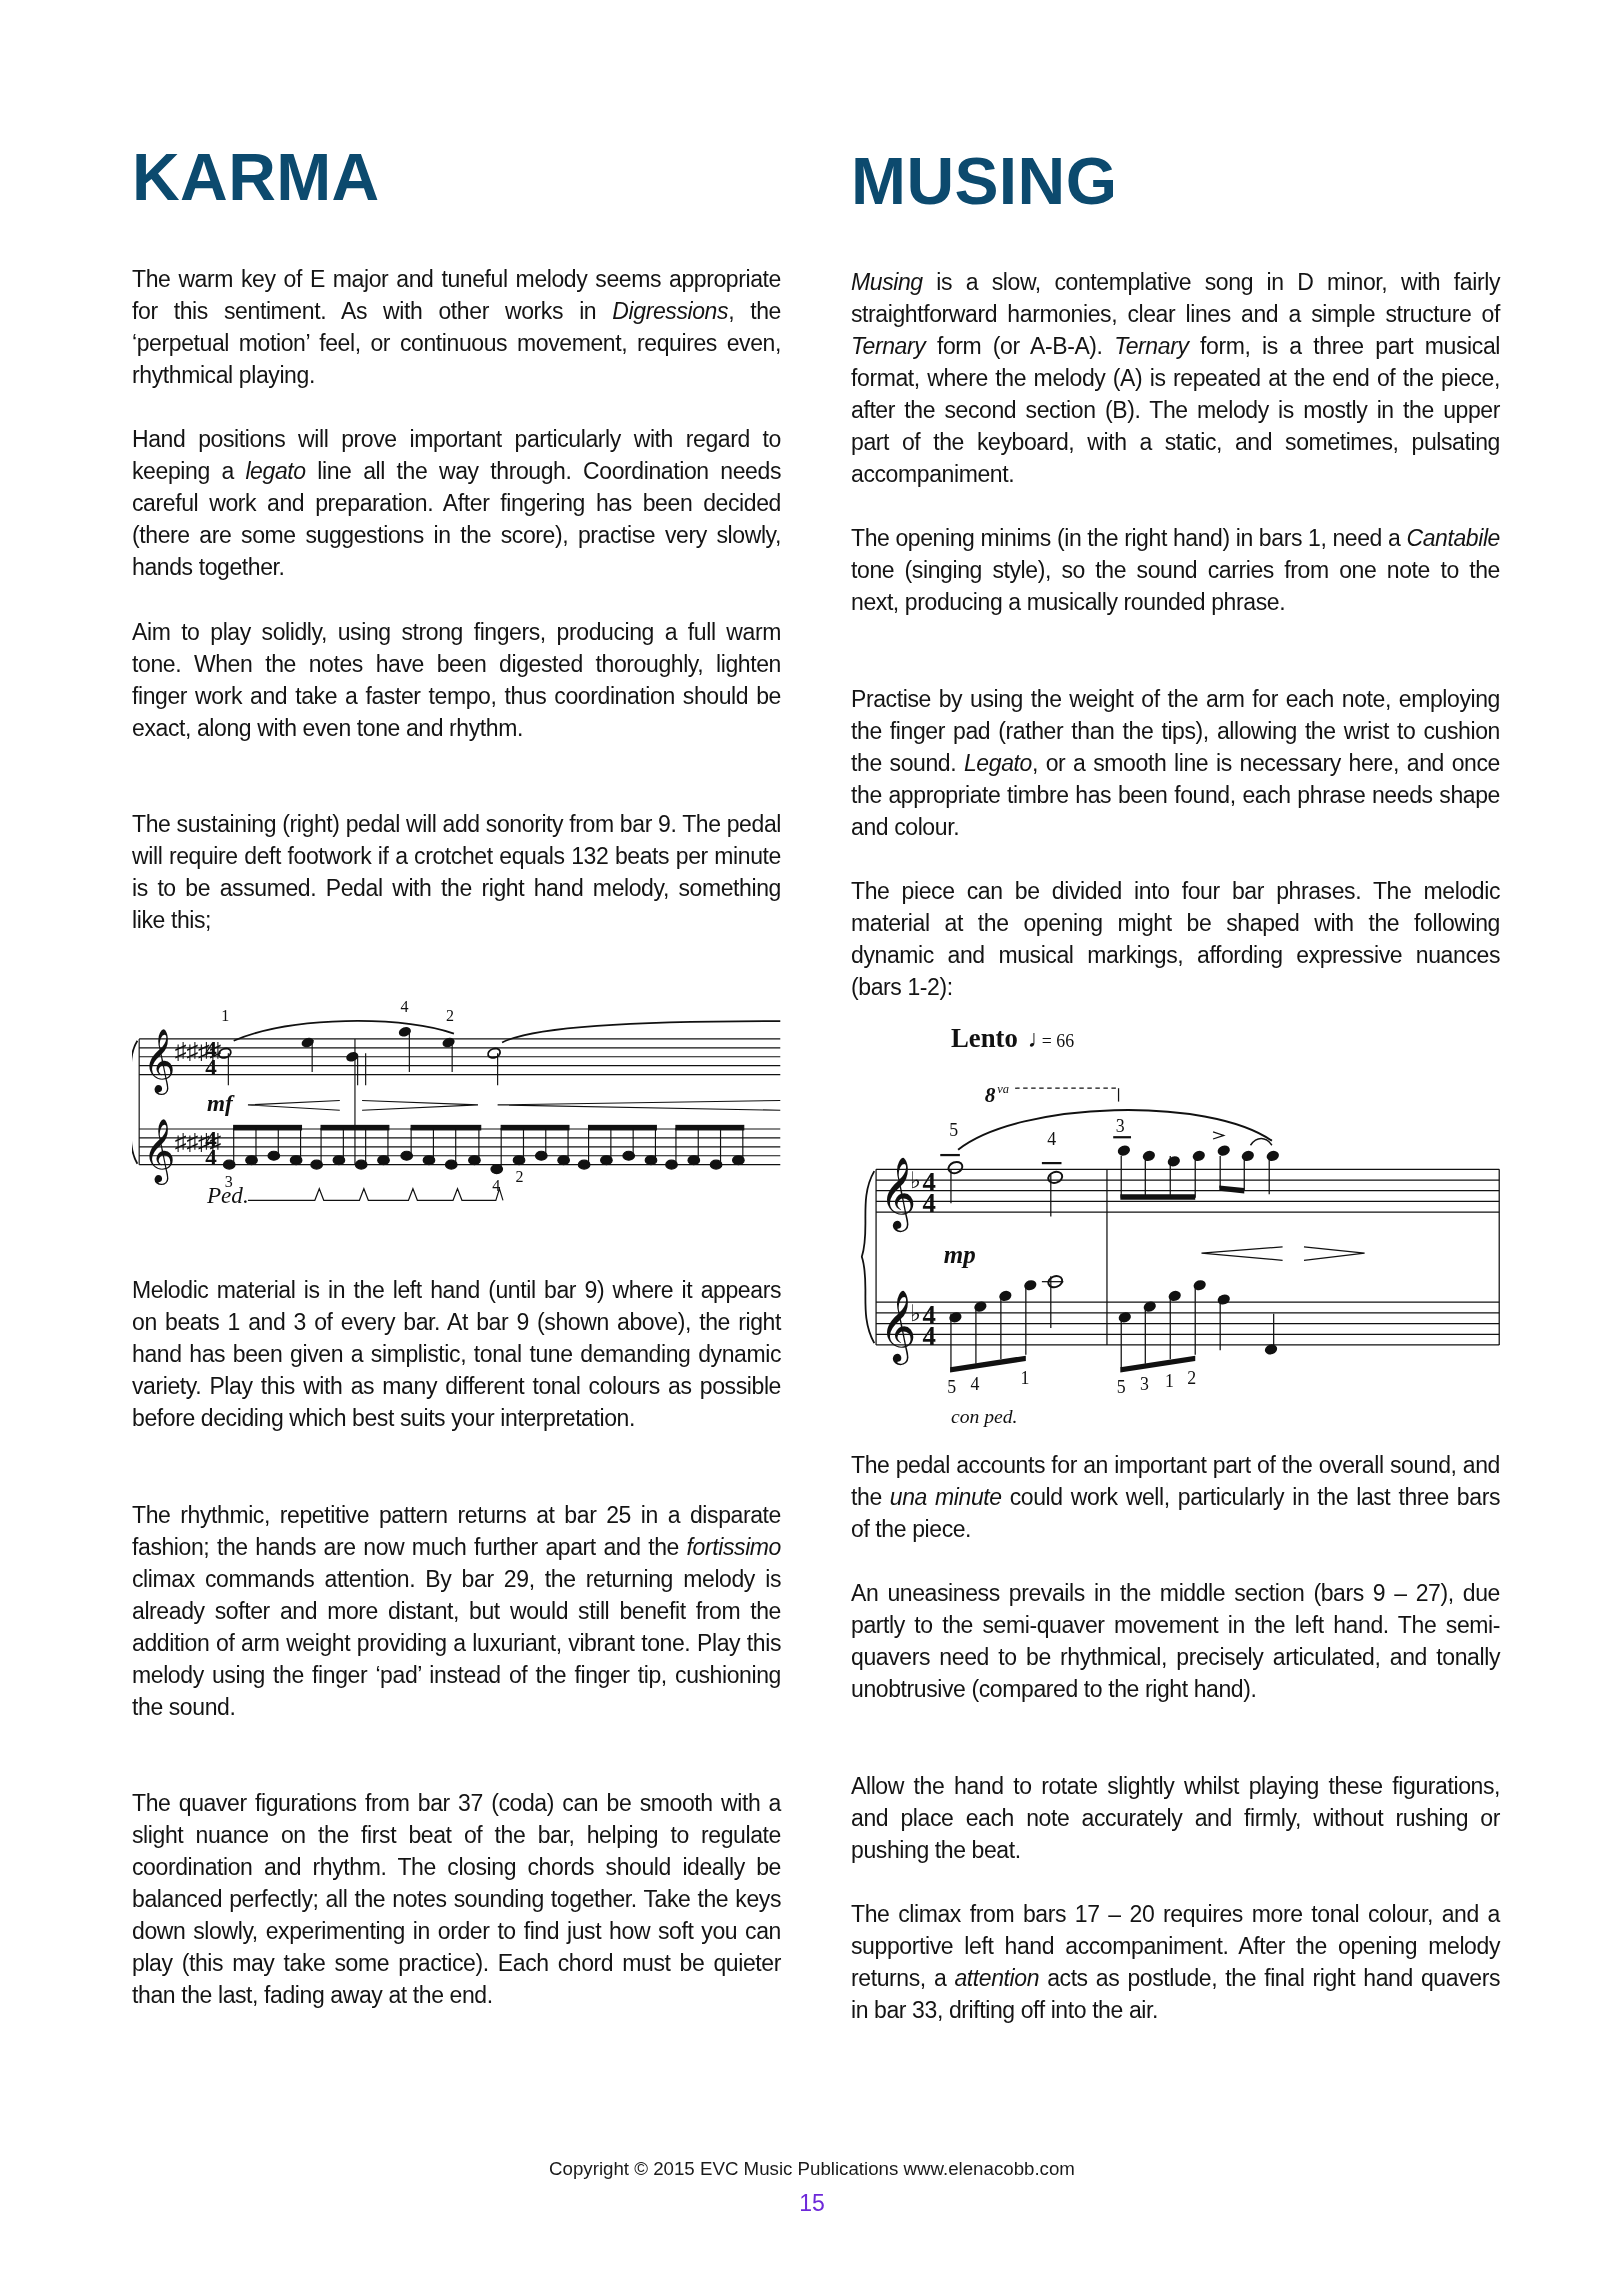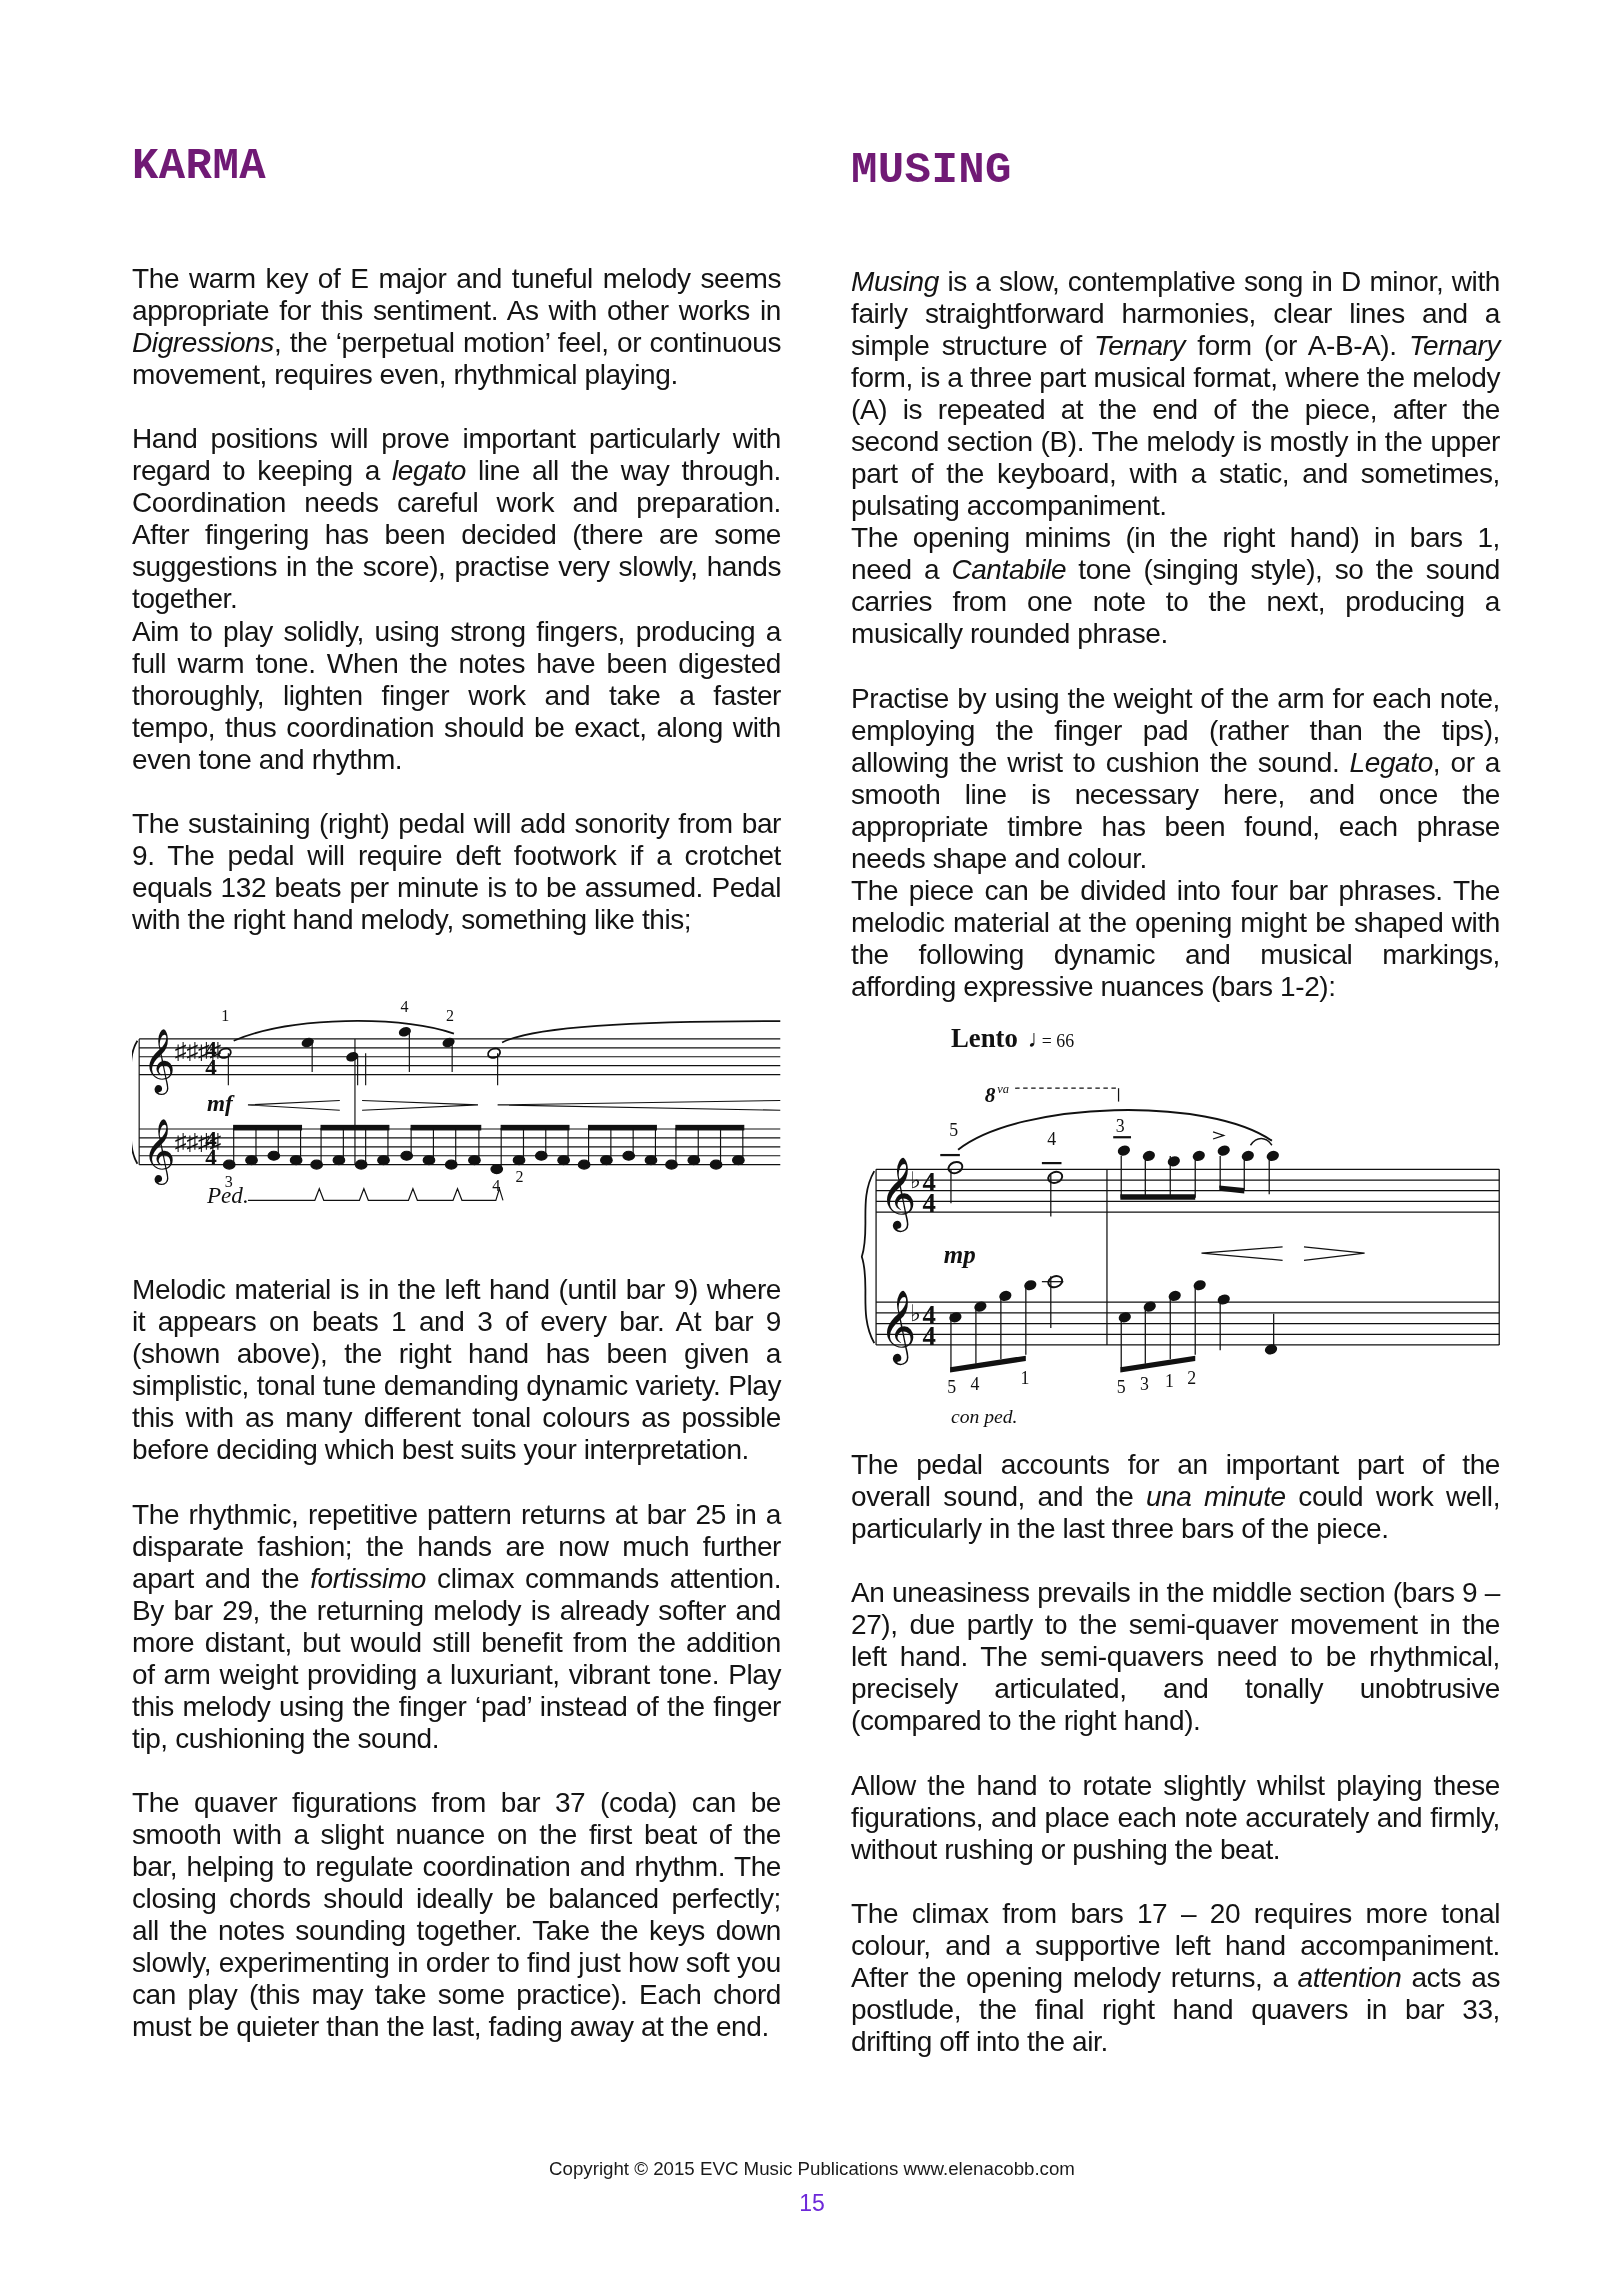--- a/index.html
+++ b/index.html
@@ -1,23 +1,23 @@
 <!DOCTYPE html>
 <html style="font-size:14.3px"><head>
 <meta charset="utf-8">
 <style>
   html, body { margin:0; padding:0; background:#ffffff; }
   body { width:1624px; height:2281px; position:relative; overflow:hidden; color:#141414; font-family:"Liberation Sans", "DejaVu Sans", sans-serif; }
   .col { position:absolute; width:649px; }
   .col-left { left:132px; }
   .col-right { left:851px; }
-  .title { position:absolute; font-family:Liberation Mono, monospace; font-weight:bold; font-size:44px; letter-spacing:0.4px; line-height:1; margin:0; color:#701a75; }
+  .title { position:absolute; font-family:Liberation Sans, sans-serif; font-weight:bold; font-size:66px; letter-spacing:0.4px; line-height:1; margin:0; color:#0c4a6e; }
   .title-karma { left:132px; top:144px; }
   .title-musing { left:851px; top:148px; }
-  .p { position:absolute; margin:0; font-size:28px; line-height:32px; text-align:justify; text-align-last:left; letter-spacing:-0.4px; word-spacing:0px; }
+  .p { position:absolute; margin:0; font-size:23px; line-height:32px; text-align:justify; text-align-last:left; letter-spacing:-0.4px; word-spacing:0px; }
   .p i { font-style:italic; }
   .score { position:absolute; }
   .footer { position:absolute; left:0; width:1624px; text-align:center; font-size:18.7px; color:#1a1a1a; }
   .pageno { position:absolute; left:0; width:1624px; text-align:center; font-size:23px; color:#6d28d9; }
   svg text { font-family:"Liberation Serif", "DejaVu Serif", serif; }
 </style>
 </head>
 <body>
 
 <h1 class="title title-karma">KARMA</h1>

